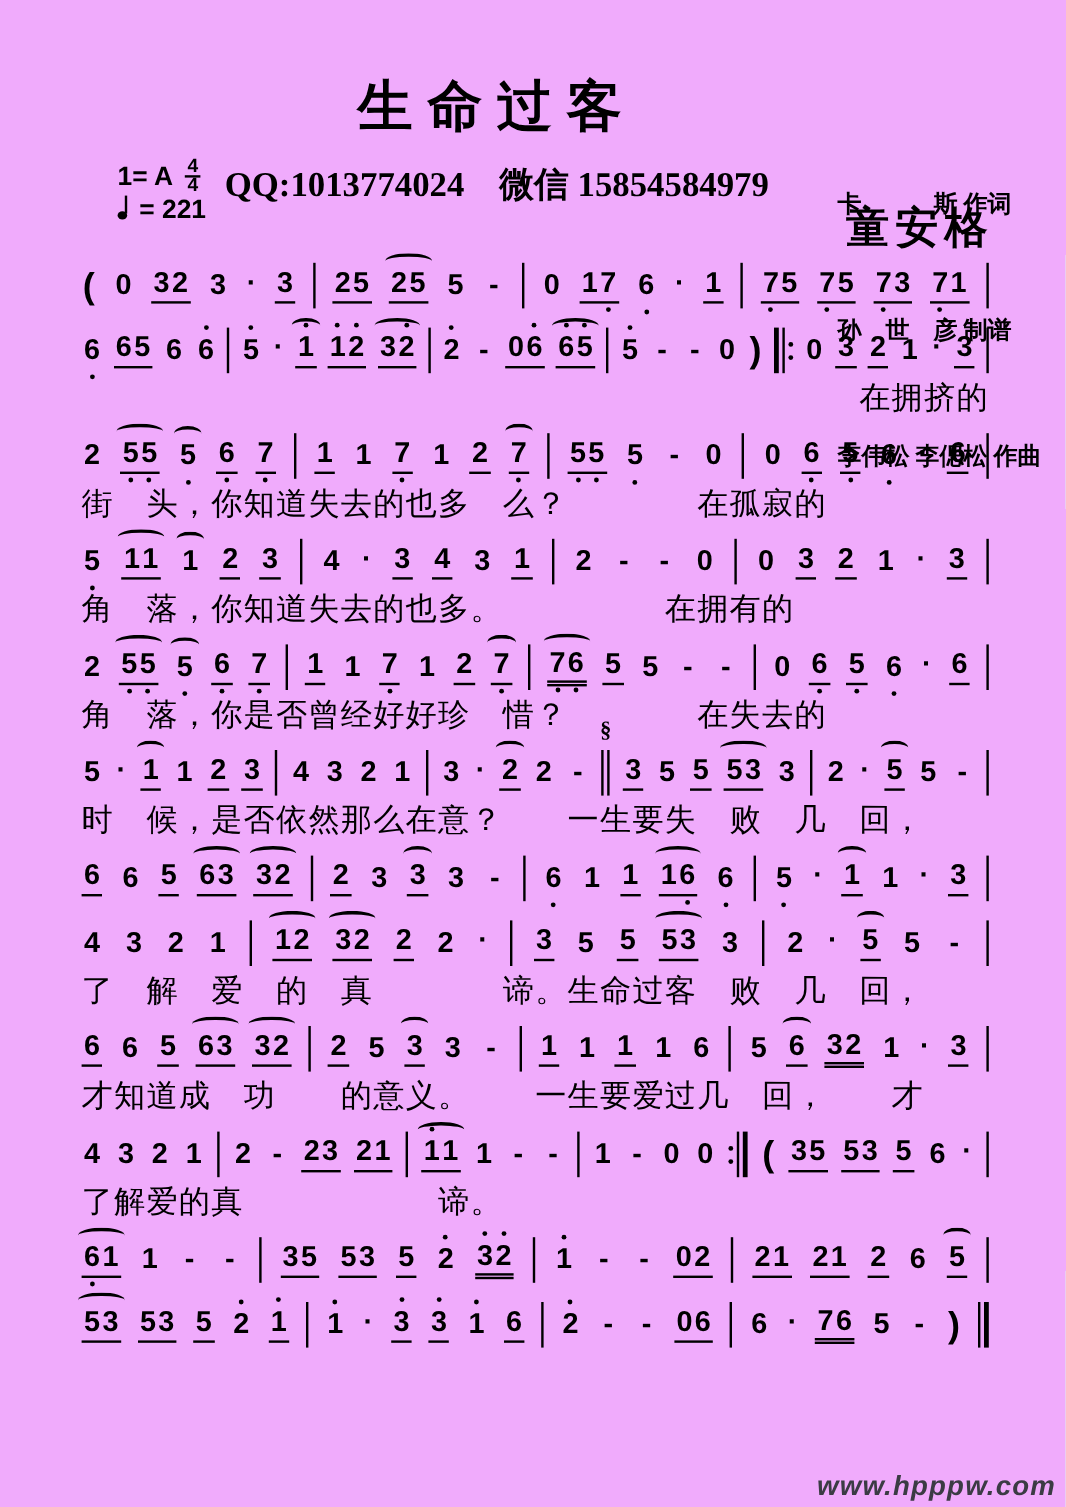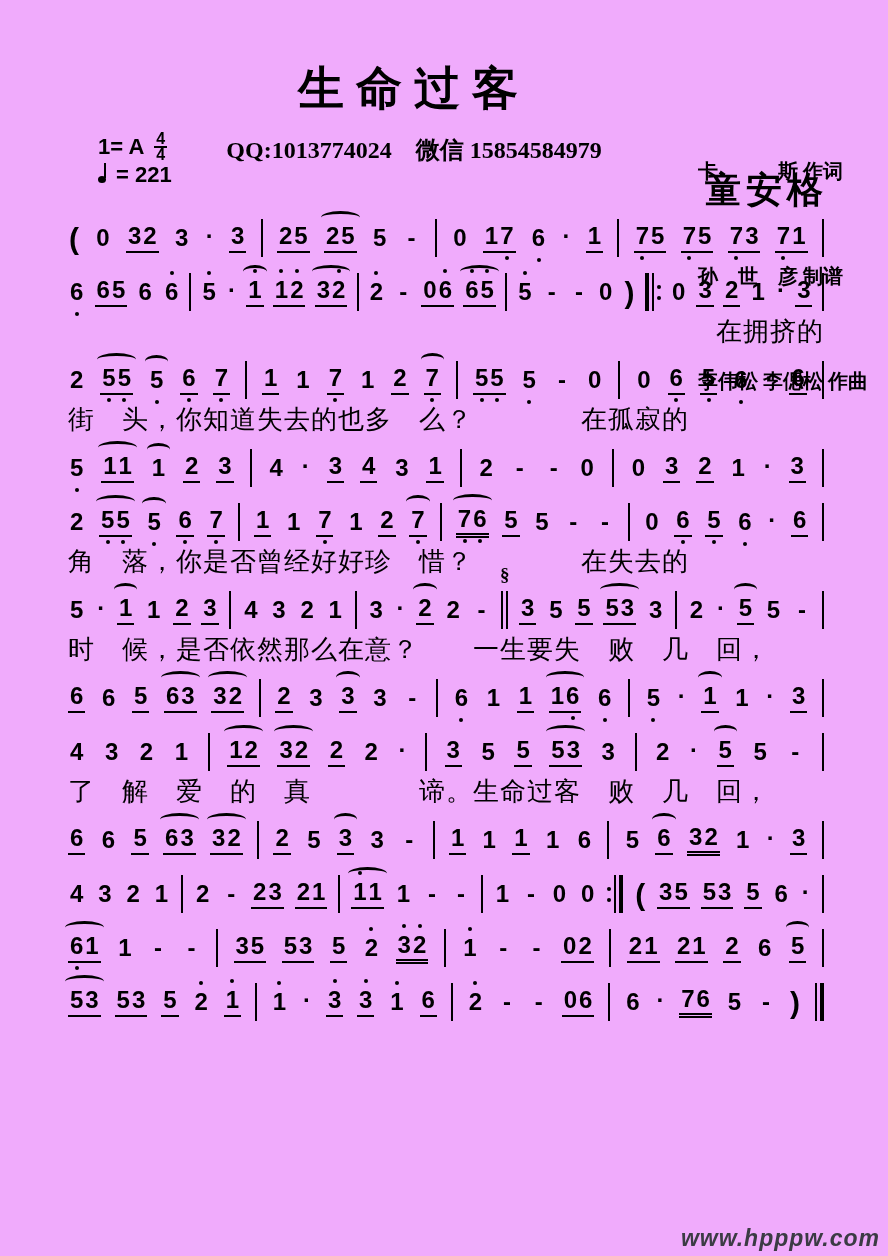--- a/index.html
+++ b/index.html
@@ -3,21 +3,21 @@
 <meta charset="utf-8">
 <style>
   html,body{margin:0;padding:0;background:#e8e8e8;}
   .page{width:888px;height:1256px;background:#f0abfc;position:relative;margin:0 auto;
         font-family:"Liberation Sans",sans-serif;color:#000;overflow:hidden;}
   
   .header{position:relative;height:210px;}
   .title{position:absolute;top:58px;left:0;right:60px;text-align:center;
          font-family:"Liberation Serif",serif;font-weight:bold;font-size:46px;letter-spacing:12px;}
   .contact{position:absolute;top:134px;left:0;right:60px;text-align:center;
-           font-weight:bold;font-size:24px;font-family:"Liberation Serif",serif;}
+           font-weight:bold;font-size:29px;font-family:"Liberation Serif",serif;}
   .singer{position:absolute;top:166px;left:0;right:60px;text-align:right;
           font-weight:bold;font-size:36px;letter-spacing:5px;font-family:Liberation Mono, monospace;}
   .credits{position:absolute;right:20px;top:84px;font-family:"Liberation Serif",serif;
            font-weight:bold;font-size:20px;line-height:35px;white-space:pre;}
   .keyblock{position:absolute;left:74px;top:132px;font-weight:bold;font-size:22px;line-height:26px;margin-left:24px;}
   .keyrow{display:flex;align-items:center;gap:6px;}
   .frac{display:inline-flex;flex-direction:column;font-size:16px;line-height:14px;
         text-align:center;font-weight:bold;margin-left:4px;}
   .frac b{border-bottom:2px solid #000;padding:0 2px;}
   .qnote{display:inline-block;position:relative;width:8px;height:7px;background:#000;
@@ -367,20 +367,21 @@
           </span>
           <span class="tok">
             <span class="ch">1</span>
           </span>
           <span class="tok augdot">·</span>
           <span class="tok u1">
             <span class="ch">3</span>
           </span>
           <span class="bar"></span>
         </div>
+        <div class="lyrics-row">角　落，你知道失去的也多。　　　　　在拥有的</div>
       </div>
       <div class="system">
         <div class="notes-row">
           <span class="tok">
             <span class="ch">2</span>
           </span>
           <span class="tok u1">
             <i class="arc"></i>
             <span class="ch">5<i class="dot-below"></i></span>
             <span class="ch">5<i class="dot-below"></i></span>
@@ -740,20 +741,21 @@
           </span>
           <span class="tok">
             <span class="ch">1</span>
           </span>
           <span class="tok augdot">·</span>
           <span class="tok u1">
             <span class="ch">3</span>
           </span>
           <span class="bar"></span>
         </div>
+        <div class="lyrics-row">才知道成　功　　的意义。　　一生要爱过几　回，　　才</div>
       </div>
       <div class="system">
         <div class="notes-row">
           <span class="tok">
             <span class="ch">4</span>
           </span>
           <span class="tok">
             <span class="ch">3</span>
           </span>
           <span class="tok">
@@ -816,20 +818,21 @@
           </span>
           <span class="tok u1">
             <span class="ch">5</span>
           </span>
           <span class="tok">
             <span class="ch">6</span>
           </span>
           <span class="tok augdot">·</span>
           <span class="bar"></span>
         </div>
+        <div class="lyrics-row">了解爱的真　　　　　　谛。</div>
       </div>
       <div class="system">
         <div class="notes-row">
           <span class="tok u1">
             <i class="arc"></i>
             <span class="ch">6<i class="dot-below"></i></span>
             <span class="ch">1</span>
           </span>
           <span class="tok">
             <span class="ch">1</span>

